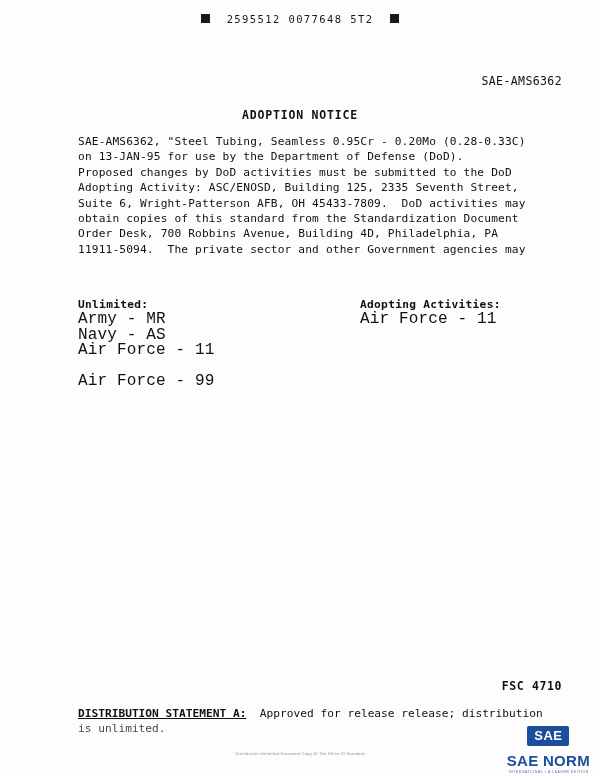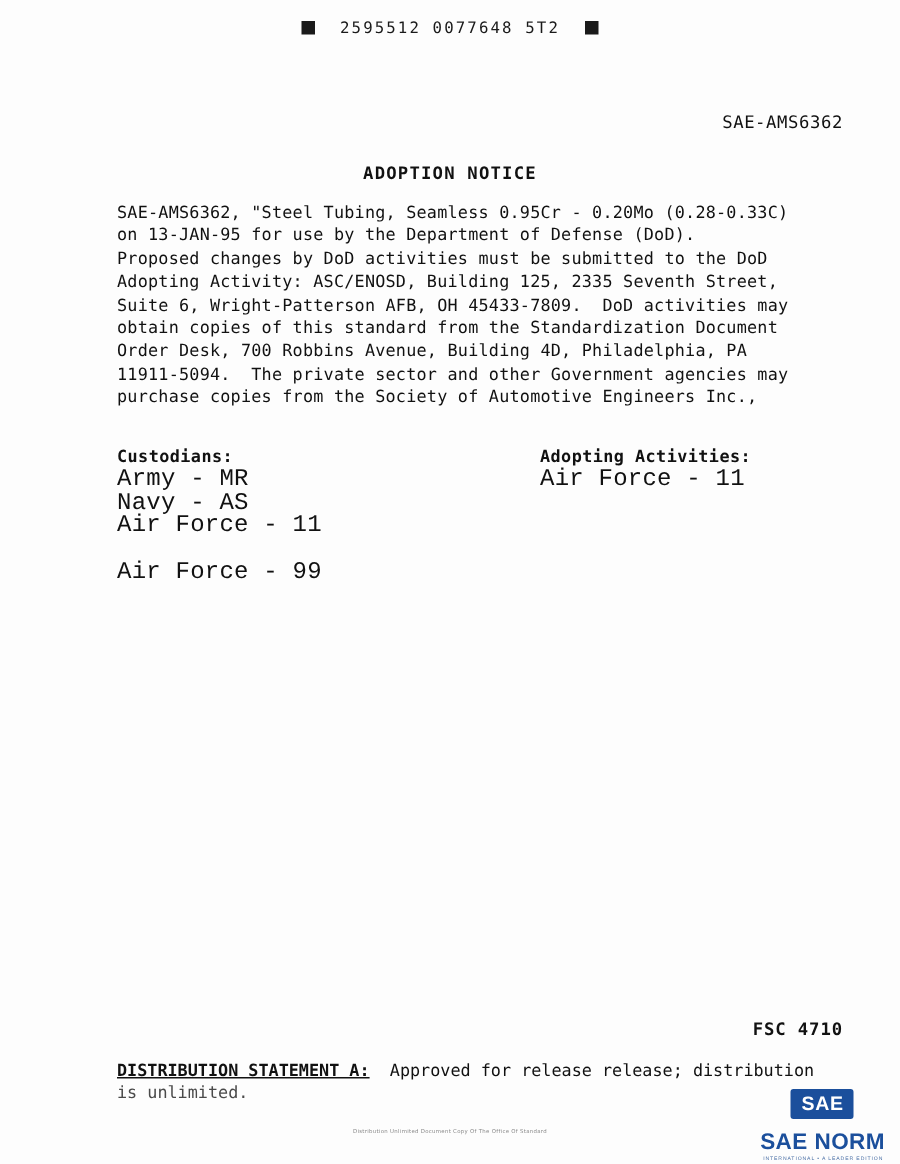--- a/index.html
+++ b/index.html
@@ -236,25 +236,24 @@
 
   <div class="body-block">
     <div class="body-line">SAE-AMS6362, "Steel Tubing, Seamless 0.95Cr - 0.20Mo (0.28-0.33C)</div>
     <div class="body-line">on 13-JAN-95 for use by the Department of Defense (DoD).</div>
     <div class="body-line">Proposed changes by DoD activities must be submitted to the DoD</div>
     <div class="body-line">Adopting Activity: ASC/ENOSD, Building 125, 2335 Seventh Street,</div>
     <div class="body-line">Suite 6, Wright-Patterson AFB, OH 45433-7809.  DoD activities may</div>
     <div class="body-line">obtain copies of this standard from the Standardization Document</div>
     <div class="body-line">Order Desk, 700 Robbins Avenue, Building 4D, Philadelphia, PA</div>
     <div class="body-line">11911-5094.  The private sector and other Government agencies may</div>
-    <div class="body-line">purchase copies from the Society of Automotive Engineers Inc.,</div>
   </div>
 
   <div class="custodians">
-    <div class="sec-head">Custodians:</div>
+    <div class="sec-head">Unlimited:</div>
     <div class="sec-line">Army - MR</div>
     <div class="sec-line">Navy - AS</div>
     <div class="sec-line">Air Force - 11</div>
   </div>
 
   <div class="adopting">
     <div class="sec-head">Adopting Activities:</div>
     <div class="sec-line">Air Force - 11</div>
   </div>
 

